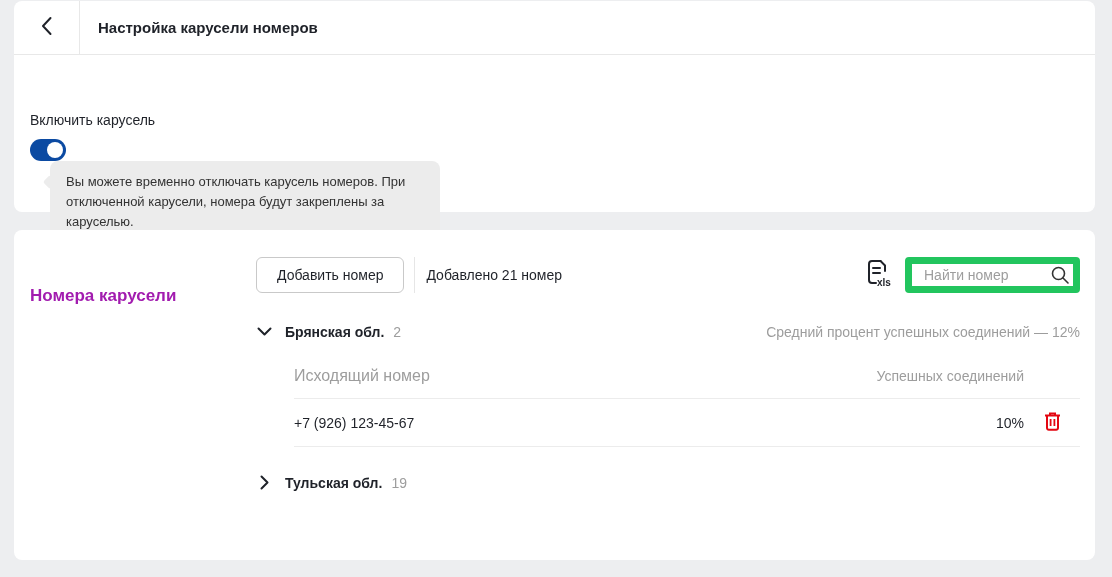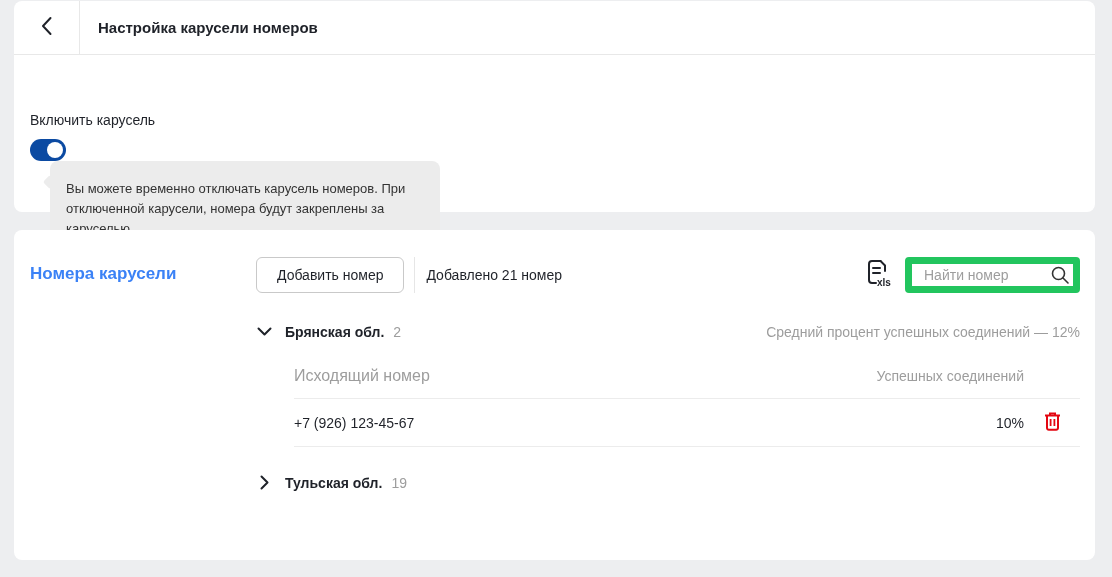--- a/index.html
+++ b/index.html
@@ -40,30 +40,30 @@
   .toggle {
     margin-top:11px; width:36px; height:22px; border-radius:11px;
     background:#0B4AA2; position:relative; cursor:pointer; flex:0 0 auto;
   }
   .toggle .knob {
     position:absolute; top:3px; right:3px; width:16px; height:16px;
     border-radius:50%; background:#FFFFFF;
   }
   .hint-bubble {
     margin-left:20px; position:relative; background:#ECECEC; border-radius:8px;
-    width:390px; padding:18px 16px; font-size:13px; line-height:1.55; color:#333333;
+    width:390px; padding:11px 16px; font-size:13px; line-height:1.55; color:#333333;
   }
   .hint-bubble .arrow {
     position:absolute; left:-5px; top:16px; width:10px; height:10px;
     background:#ECECEC; transform:rotate(45deg); border-radius:2px;
   }
 
   
   .numbers-body { display:flex; padding:27px 15px 0 16px; }
-  .section-title { width:226px; font-size:17px; font-weight:700; color:#3b82f6; padding-top:7px; }
+  .section-title { width:226px; font-size:17px; font-weight:700; color:#a21caf; padding-top:7px;margin-top:22px; }
   .numbers-content { flex:1; min-width:0; }
 
   .toolbar { display:flex; align-items:center; height:36px; }
   .add-btn {
     height:36px; padding:0 20px; background:#FFFFFF; border:1px solid #C9C9C9;
     border-radius:6px; font-size:14px; font-weight:500; color:#1F2229; cursor:pointer; font-family:inherit;
   }
   .toolbar-vdiv { width:1px; height:36px; background:#E6E6E6; margin:0 11px 0 10px; }
   .added-count { font-size:14px; color:#1F2229; }
   .toolbar-spacer { flex:1; }

